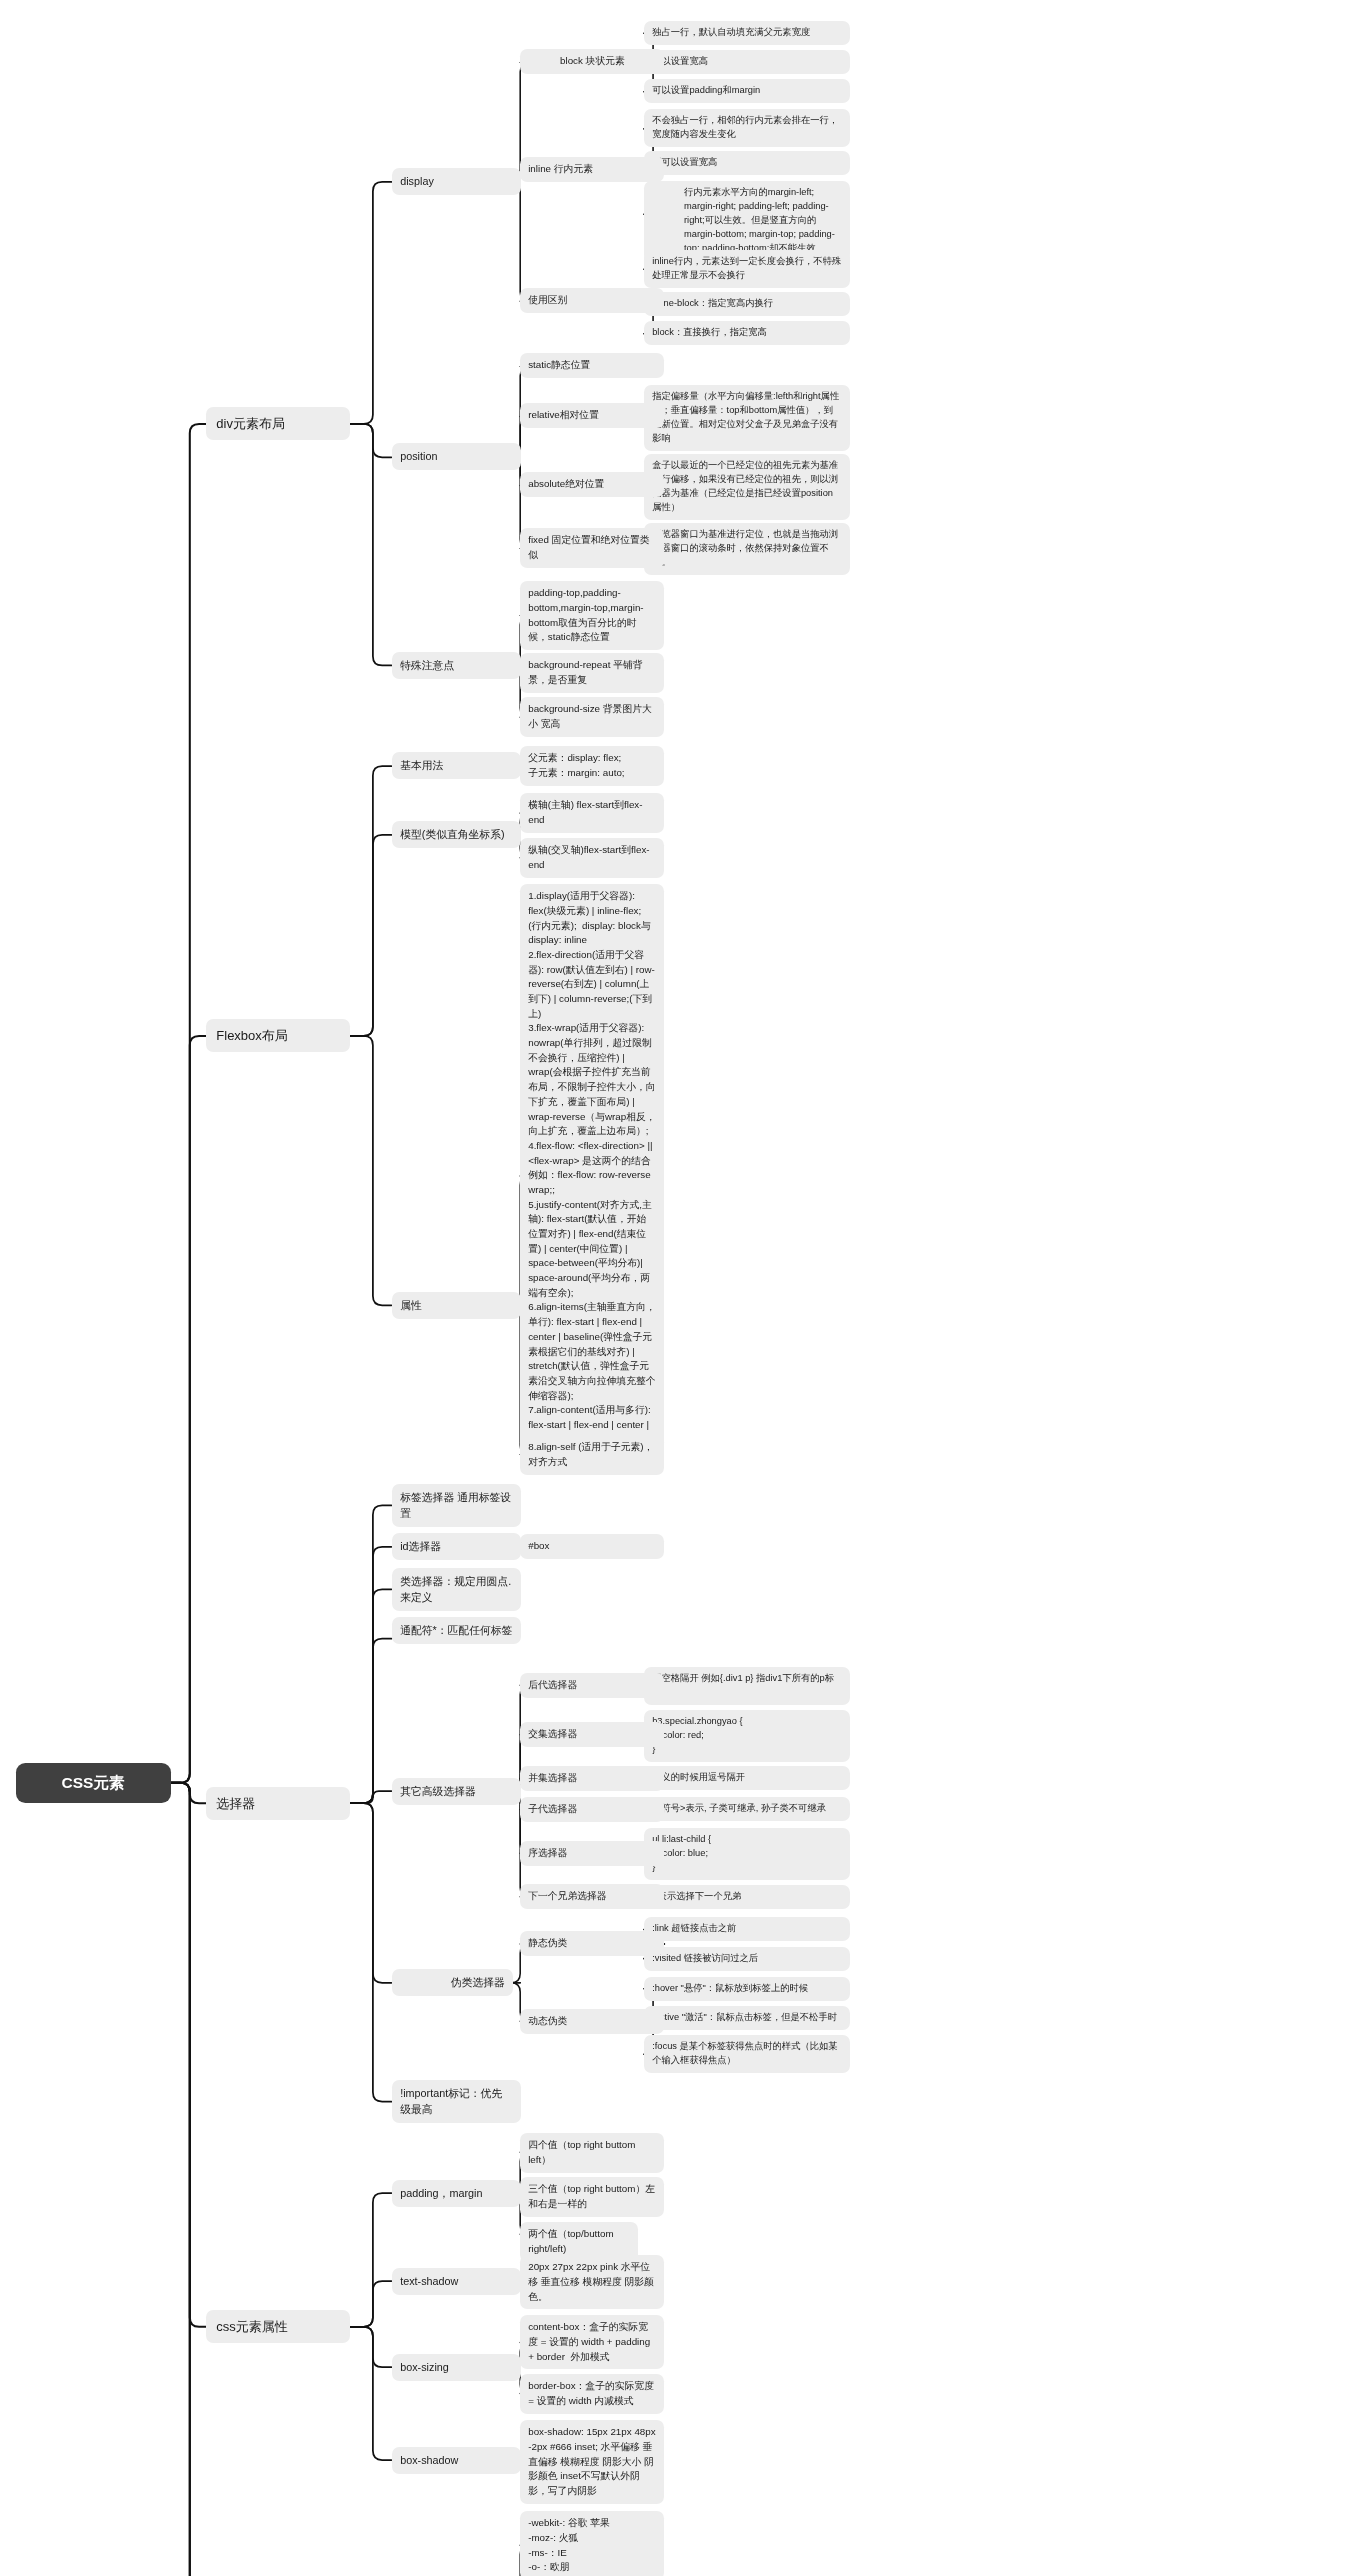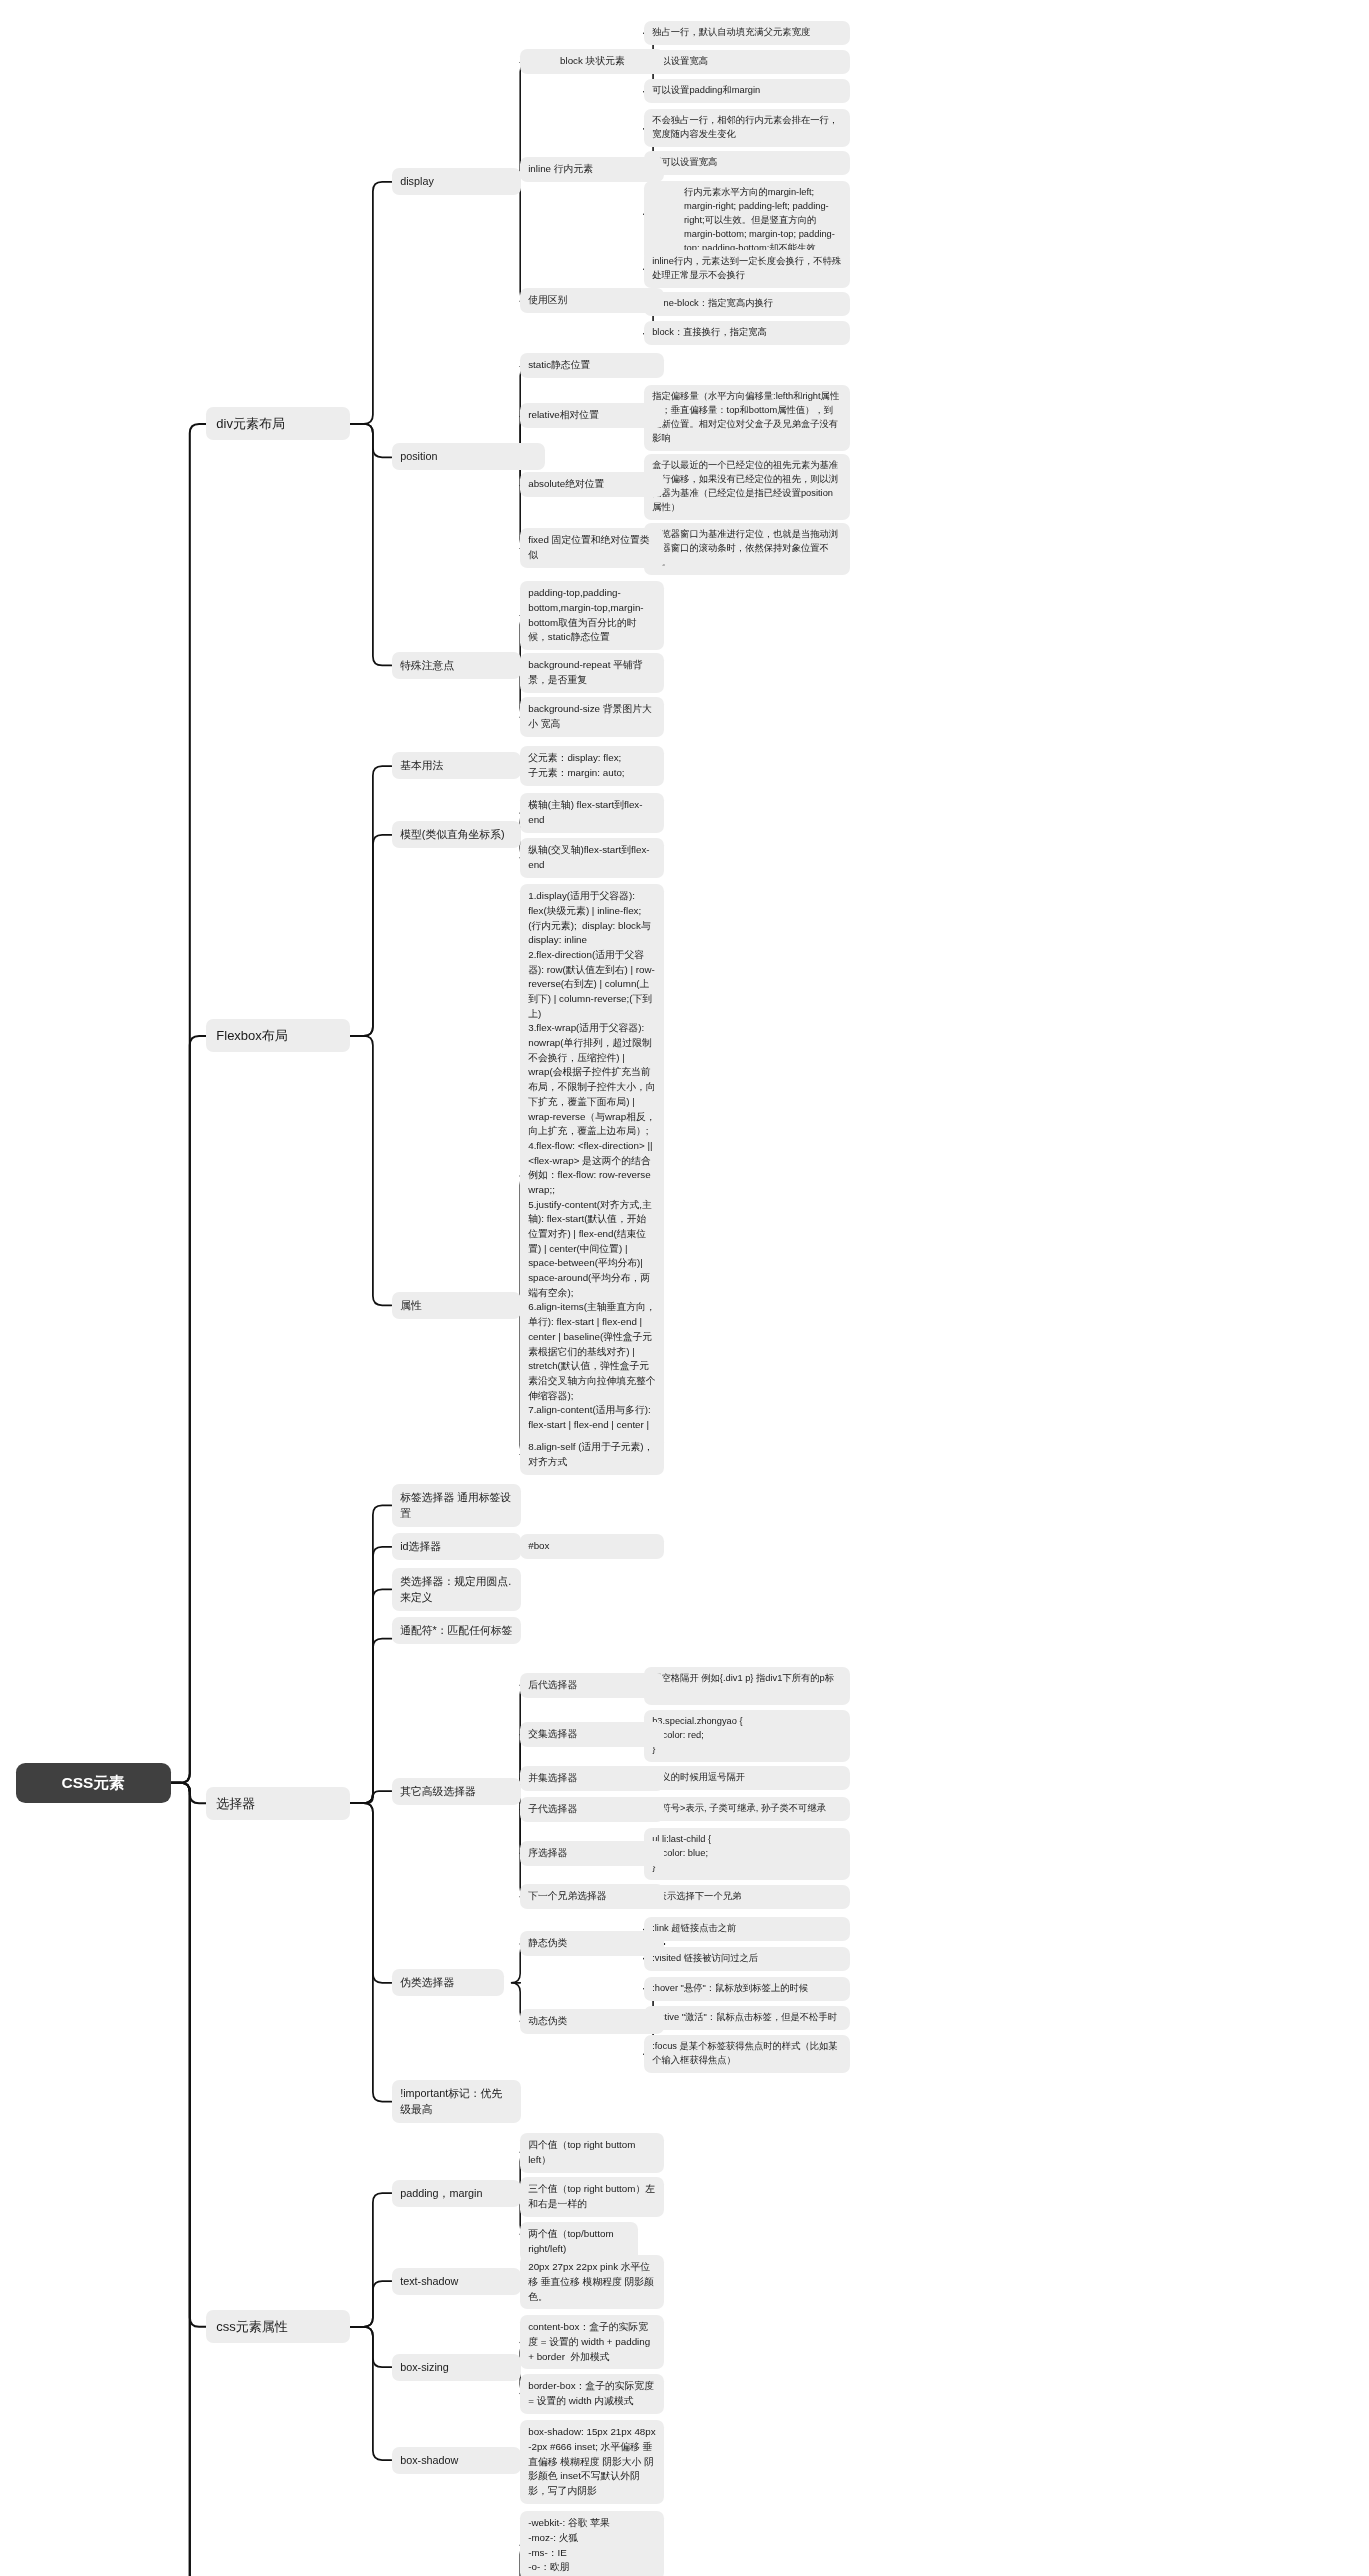--- a/index.html
+++ b/index.html
@@ -171,21 +171,21 @@
       <div class="node l4" style="left: 644px; top: 321px; width: 206px;">block：直接换行，指定宽高</div>
       <div class="node l3" style="left: 520px; top: 288px; width: 144px;">使用区别</div>
       <div class="node l2" style="left: 392px; top: 168px; width: 129px;">display</div>
       <div class="node l3" style="left: 520px; top: 353px; width: 144px;">static静态位置</div>
       <div class="node l4" style="left: 644px; top: 385px; width: 206px;">指定偏移量（水平方向偏移量:lefth和right属性值；垂直偏移量：top和bottom属性值），到达新位置。相对定位对父盒子及兄弟盒子没有影响</div>
       <div class="node l3" style="left: 520px; top: 403px; width: 144px;">relative相对位置</div>
       <div class="node l4" style="left: 644px; top: 454px; width: 206px;">盒子以最近的一个已经定位的祖先元素为基准进行偏移，如果没有已经定位的祖先，则以浏览器为基准（已经定位是指已经设置position属性）</div>
       <div class="node l3" style="left: 520px; top: 472px; width: 144px;">absolute绝对位置</div>
       <div class="node l4" style="left: 644px; top: 523px; width: 206px;">浏览器窗口为基准进行定位，也就是当拖动浏览器窗口的滚动条时，依然保持对象位置不变。</div>
       <div class="node l3" style="left: 520px; top: 528px; width: 144px;">fixed 固定位置和绝对位置类似</div>
-      <div class="node l2" style="left: 392px; top: 443px; width: 153px;">position</div>
+      <div class="node l2" style="left: 392px; top: 443px; width: 129px;">position</div>
       <div class="node l3" style="left: 520px; top: 581px; width: 144px;">padding-top,padding-bottom,margin-top,margin-bottom取值为百分比的时候，static静态位置</div>
       <div class="node l3" style="left: 520px; top: 653px; width: 144px;">background-repeat 平铺背景，是否重复</div>
       <div class="node l3" style="left: 520px; top: 697px; width: 144px;">background-size 背景图片大小 宽高</div>
       <div class="node l2" style="left: 392px; top: 652px; width: 129px;">特殊注意点</div>
       <div class="node l1" style="left: 206px; top: 407px; width: 144px;">div元素布局</div>
       <div class="node l3" style="left: 520px; top: 746px; width: 144px;">父元素：display: flex;
 子元素：margin: auto;</div>
       <div class="node l2" style="left: 392px; top: 752px; width: 129px;">基本用法</div>
       <div class="node l3" style="left: 520px; top: 793px; width: 144px;">横轴(主轴) flex-start到flex-end</div>
       <div class="node l3" style="left: 520px; top: 838px; width: 144px;">纵轴(交叉轴)flex-start到flex-end</div>
@@ -222,21 +222,21 @@
       <div class="node l4" style="left: 644px; top: 1885px; width: 206px;">+表示选择下一个兄弟</div>
       <div class="node l3" style="left: 520px; top: 1884px; width: 144px;">下一个兄弟选择器</div>
       <div class="node l2" style="left: 392px; top: 1778px; width: 129px;">其它高级选择器</div>
       <div class="node l4" style="left: 644px; top: 1917px; width: 206px;">:link 超链接点击之前</div>
       <div class="node l4" style="left: 644px; top: 1947px; width: 206px;">:visited 链接被访问过之后</div>
       <div class="node l3" style="left: 520px; top: 1931px; width: 144px;">静态伪类</div>
       <div class="node l4" style="left: 644px; top: 1977px; width: 206px;">:hover "悬停"：鼠标放到标签上的时候</div>
       <div class="node l4" style="left: 644px; top: 2006px; width: 206px;">:active "激活"：鼠标点击标签，但是不松手时</div>
       <div class="node l4" style="left: 644px; top: 2035px; width: 206px;">:focus 是某个标签获得焦点时的样式（比如某个输入框获得焦点）</div>
       <div class="node l3" style="left: 520px; top: 2009px; width: 144px;">动态伪类</div>
-      <div class="node l2" style="left: 392px; top: 1969px; width: 112px;">伪类选择器</div>
+      <div class="node l2" style="left: 392px; top: 1969px; width: 121px; text-align: right;">伪类选择器</div>
       <div class="node l2" style="left: 392px; top: 2080px; width: 129px;">!important标记：优先级最高</div>
       <div class="node l1" style="left: 206px; top: 1787px; width: 144px;">选择器</div>
       <div class="node l3" style="left: 520px; top: 2133px; width: 144px;">四个值（top right buttom left）</div>
       <div class="node l3" style="left: 520px; top: 2177px; width: 144px;">三个值（top right buttom）左和右是一样的</div>
       <div class="node l3" style="left: 520px; top: 2222px; width: 118px;">两个值（top/buttom right/left)</div>
       <div class="node l2" style="left: 392px; top: 2180px; width: 129px;">padding，margin</div>
       <div class="node l3" style="left: 520px; top: 2255px; width: 144px;">20px 27px 22px pink 水平位移 垂直位移 模糊程度 阴影颜色。</div>
       <div class="node l2" style="left: 392px; top: 2268px; width: 129px;">text-shadow</div>
       <div class="node l3" style="left: 520px; top: 2315px; width: 144px;">content-box：盒子的实际宽度 = 设置的 width + padding + border  外加模式</div>
       <div class="node l3" style="left: 520px; top: 2374px; width: 144px;">border-box：盒子的实际宽度 = 设置的 width 内减模式</div>

